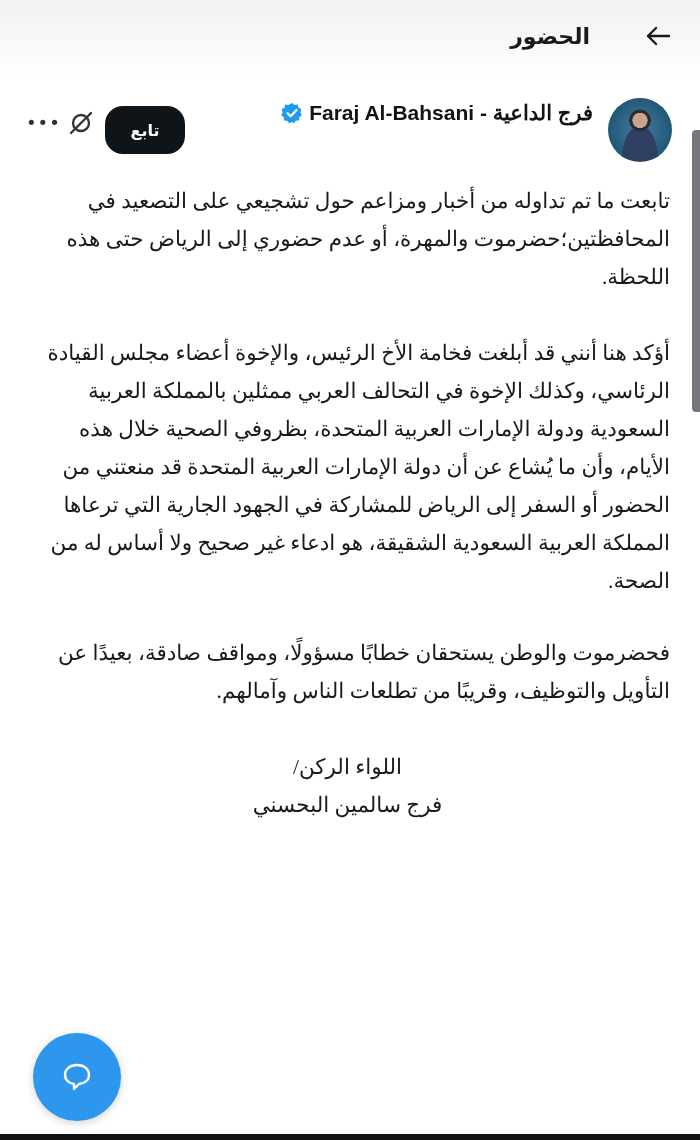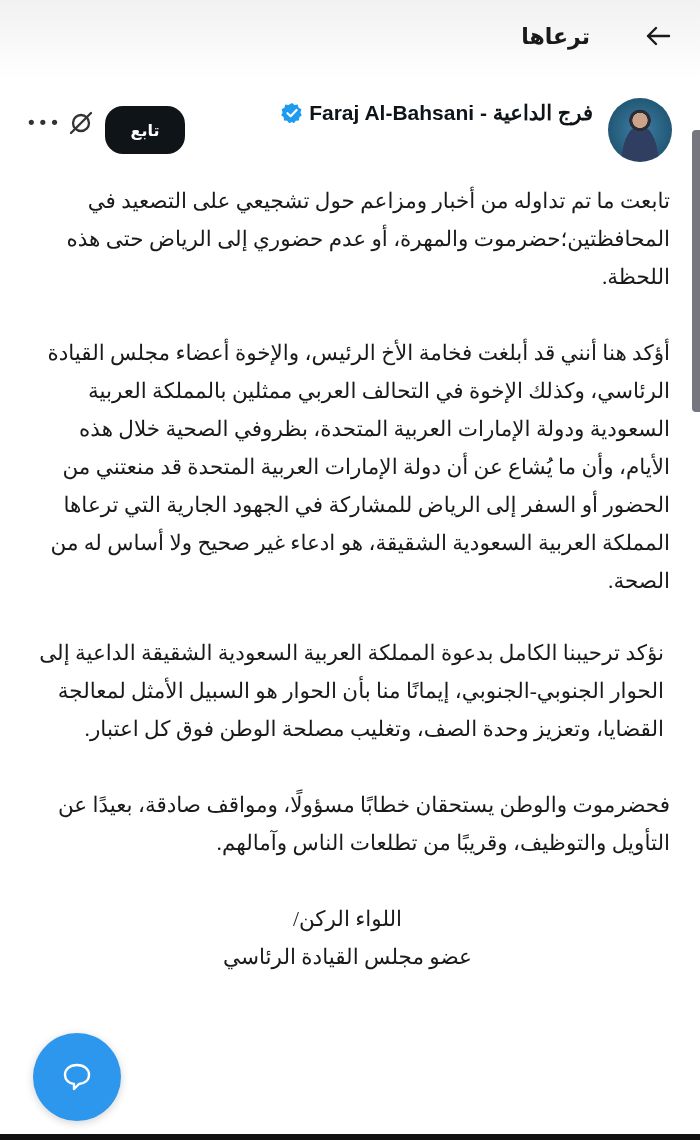--- a/index.html
+++ b/index.html
@@ -73,21 +73,21 @@
   </style>
 </head>
 <body>
 
 <div class="header">
   <div class="back-icon">
     <svg width="26" height="22" viewBox="0 0 26 22">
       <path d="M11 3 L3 11 L11 19 M3 11 H24" fill="none" stroke="#1a1a1a" stroke-width="2.4" stroke-linecap="round" stroke-linejoin="round"></path>
     </svg>
   </div>
-  <div class="page-title">ترعاها</div>
+  <div class="page-title">الحضور</div>
 </div>
 
 <div class="author-row">
   <div class="avatar"></div>
   <div class="display-name">
     <span class="verified-icon">
       <svg width="22" height="22" viewBox="0 0 22 22">
         <path d="M11 1 L13.5 3 L16.7 2.6 L17.6 5.7 L20.4 7.3 L19.4 10.4 L20.8 13.3 L18.3 15.3 L18 18.5 L14.8 18.8 L12.8 21.3 L11 20 L8.2 21.3 L6.2 18.8 L3 18.5 L2.7 15.3 L0.2 13.3 L1.6 10.4 L0.6 7.3 L3.4 5.7 L4.3 2.6 L7.5 3 Z" fill="#1d9bf0"></path>
         <path d="M6.5 11.2 L9.6 14.2 L15.6 8" fill="none" stroke="#fff" stroke-width="2.2" stroke-linecap="round" stroke-linejoin="round"></path>
       </svg>
@@ -104,25 +104,24 @@
     </svg>
   </div>
   <div class="more-icon">•••</div>
 </div>
 
 <div class="scrollbar-thumb"></div>
 
 <div class="post-body">
   <p class="para">تابعت ما تم تداوله من أخبار ومزاعم حول تشجيعي على التصعيد في المحافظتين؛حضرموت والمهرة، أو عدم حضوري إلى الرياض حتى هذه اللحظة.</p>
   <p class="para p2">أؤكد هنا أنني قد أبلغت فخامة الأخ الرئيس، والإخوة أعضاء مجلس القيادة الرئاسي، وكذلك الإخوة في التحالف العربي ممثلين بالمملكة العربية السعودية ودولة الإمارات العربية المتحدة، بظروفي الصحية خلال هذه الأيام، وأن ما يُشاع عن أن دولة الإمارات العربية المتحدة قد منعتني من الحضور أو السفر إلى الرياض للمشاركة في الجهود الجارية التي ترعاها المملكة العربية السعودية الشقيقة، هو ادعاء غير صحيح ولا أساس له من الصحة.</p>
-  <p class="para p3">نؤكد ترحيبنا الكامل بدعوة المملكة العربية السعودية الشقيقة الداعية إلى الحوار الجنوبي-الجنوبي، إيمانًا منا بأن الحوار هو السبيل الأمثل لمعالجة القضايا، وتعزيز وحدة الصف، وتغليب مصلحة الوطن فوق كل اعتبار.</p>
   <p class="para">فحضرموت والوطن يستحقان خطابًا مسؤولًا، ومواقف صادقة، بعيدًا عن التأويل والتوظيف، وقريبًا من تطلعات الناس وآمالهم.</p>
   <div>
     <span class="sig-line">اللواء الركن/</span>
-    <span class="sig-line">عضو مجلس القيادة الرئاسي</span>
+    <span class="sig-line">فرج سالمين البحسني</span>
   </div>
 </div>
 
 <div class="compose-fab">
   <svg width="34" height="34" viewBox="0 0 34 34">
     <path d="M17 5 C9.5 5 5 9.5 5 15 C5 20 9 23.5 14 24 L14 29 L19 24 C25 23.5 29 20 29 15 C29 9.5 24.5 5 17 5 Z" fill="none" stroke="#fff" stroke-width="2.4" stroke-linejoin="round"></path>
   </svg>
 </div>
 
 <div class="bottom-bar"></div>

